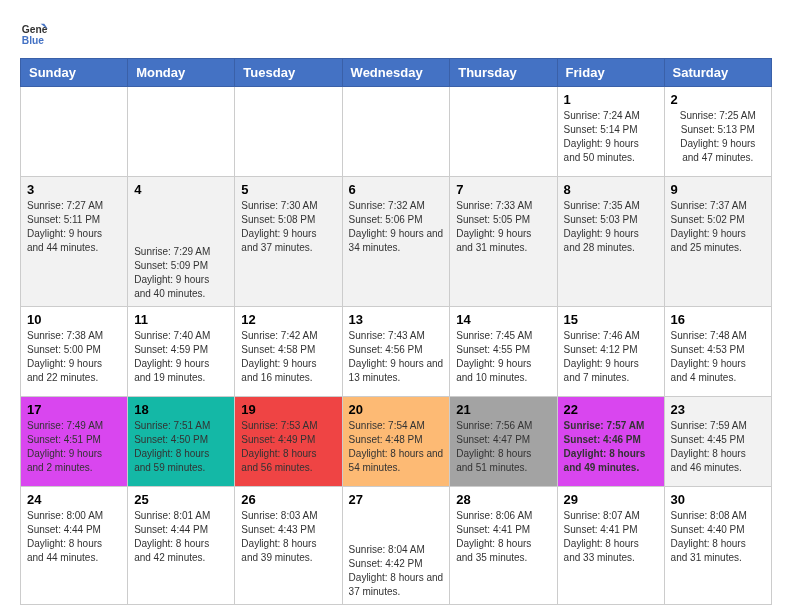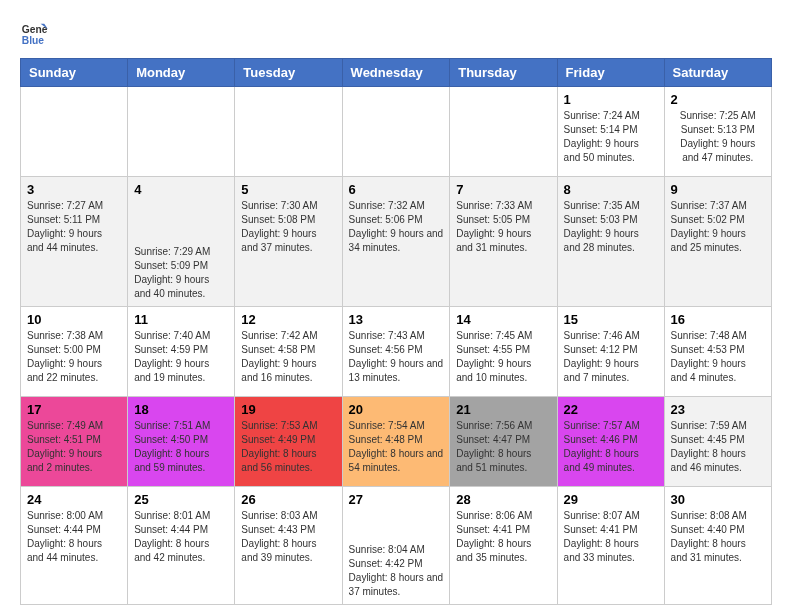--- a/index.html
+++ b/index.html
@@ -213,27 +213,27 @@
 Daylight: 9 hours and 7 minutes.</div>
         </td>
         <td>
           <div class="day-number">16</div>
           <div class="day-info" style="white-space: pre-line;">Sunrise: 7:48 AM
 Sunset: 4:53 PM
 Daylight: 9 hours and 4 minutes.</div>
         </td>
       </tr>
       <tr class="week-row">
-        <td style="background: #ec4899;">
+        <td style="background: #d946ef;">
           <div class="day-number">17</div>
           <div class="day-info" style="white-space: pre-line;">Sunrise: 7:49 AM
 Sunset: 4:51 PM
 Daylight: 9 hours and 2 minutes.</div>
         </td>
-        <td style="background: #d946ef;">
+        <td style="background: #14b8a6;">
           <div class="day-number">18</div>
           <div class="day-info" style="white-space: pre-line;">Sunrise: 7:51 AM
 Sunset: 4:50 PM
 Daylight: 8 hours and 59 minutes.</div>
         </td>
         <td style="background: #ef4444;">
           <div class="day-number">19</div>
           <div class="day-info" style="white-space: pre-line;">Sunrise: 7:53 AM
 Sunset: 4:49 PM
 Daylight: 8 hours and 56 minutes.</div>
@@ -245,21 +245,21 @@
 Daylight: 8 hours and 54 minutes.</div>
         </td>
         <td style="background: #a3a3a3;">
           <div class="day-number">21</div>
           <div class="day-info" style="white-space: pre-line;">Sunrise: 7:56 AM
 Sunset: 4:47 PM
 Daylight: 8 hours and 51 minutes.</div>
         </td>
         <td style="background: #d946ef;">
           <div class="day-number">22</div>
-          <div class="day-info" style="white-space: pre-line;">Sunrise: 7:57 AM
+          <div class="day-info" style="white-space: pre-line; font-weight: bold;">Sunrise: 7:57 AM
 Sunset: 4:46 PM
 Daylight: 8 hours and 49 minutes.</div>
         </td>
         <td style="background: rgb(242, 242, 242);">
           <div class="day-number">23</div>
           <div class="day-info" style="white-space: pre-line;">Sunrise: 7:59 AM
 Sunset: 4:45 PM
 Daylight: 8 hours and 46 minutes.</div>
         </td>
       </tr>

